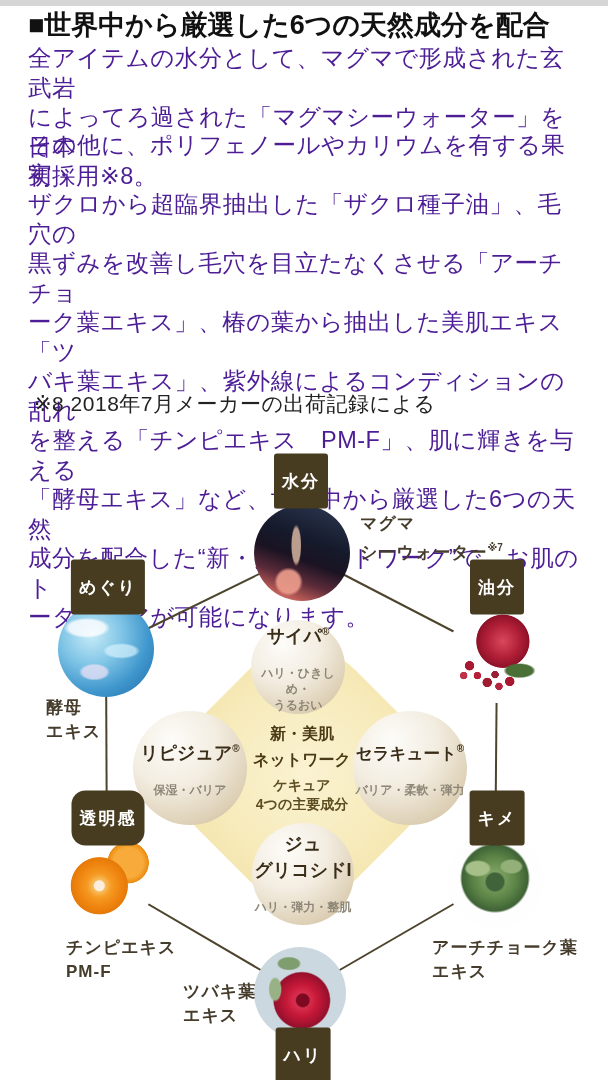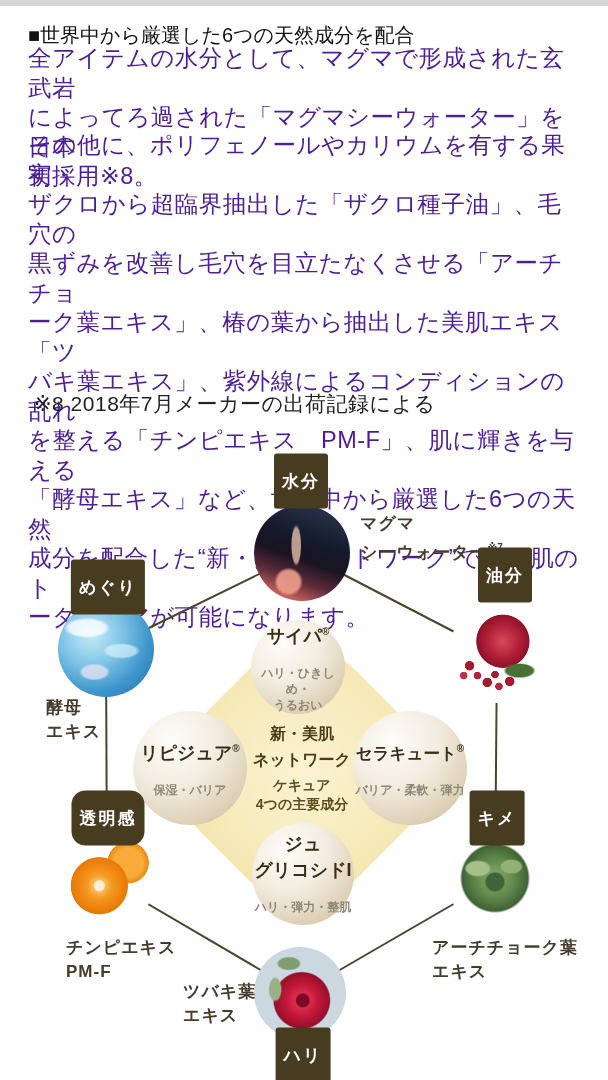--- a/index.html
+++ b/index.html
@@ -4,22 +4,22 @@
 <style>
   html,body{margin:0;padding:0;}
   body{
     width:608px;height:1080px;position:relative;background:#ffffff;
     font-family:"Liberation Sans","DejaVu Sans",sans-serif;
     color:#1c1c1c;overflow:hidden;
   }
   .pre{white-space:pre-line;}
   .top-strip{position:absolute;left:0;top:0;width:608px;height:6px;background:#d6d6d6;}
   .heading{
-    position:absolute;left:28px;top:20px;width:560px;margin:0;
-    font-size:20px;font-weight:normal;line-height:30px;color:#111;
+    position:absolute;left:28px;top:10px;width:560px;margin:0;
+    font-size:27px;font-weight:bold;line-height:30px;color:#111;
   }
   .body-text{
     position:absolute;left:28px;width:556px;margin:0;
     font-size:23.5px;line-height:29.5px;color:#4c1d95;letter-spacing:0.5px;
   }
   .p1{top:44px;}
   .p2{top:131px;}
   .footnote{
     position:absolute;left:34px;top:390px;margin:0;
     font-size:21px;color:#222;letter-spacing:0.5px;
@@ -173,21 +173,21 @@
 
   <div class="center-text">
     <div class="ct-title pre">新・美肌
 ネットワーク</div>
     <div class="ct-sub pre">ケキュア
 4つの主要成分</div>
   </div>
 
   <div class="badge" style="left:301px;top:26px;">水分</div>
   <div class="badge" style="left:108px;top:132px;">めぐり</div>
-  <div class="badge" style="left:497px;top:120px;margin-left:8px;">油分</div>
+  <div class="badge" style="left:497px;top:132px;">油分</div>
   <div class="badge" style="left:108px;top:363px;border-radius:14px;">透明感</div>
   <div class="badge" style="left:497px;top:363px;">キメ</div>
   <div class="badge" style="left:303px;top:600px;">ハリ</div>
 
   <div class="nlabel" style="left:360px;top:57px;"><span class="pre">マグマ
 シーウォーター</span><sup>※7</sup></div>
   <div class="nlabel" style="left:46px;top:241px;"><span class="pre">酵母
 エキス</span></div>
   <div class="nlabel" style="left:66px;top:481px;"><span class="pre">チンピエキス
 PM-F</span></div>

